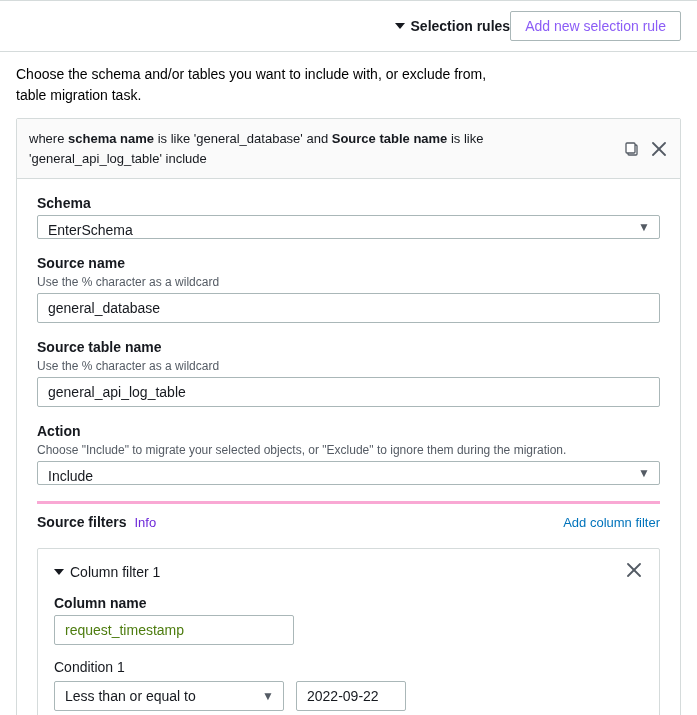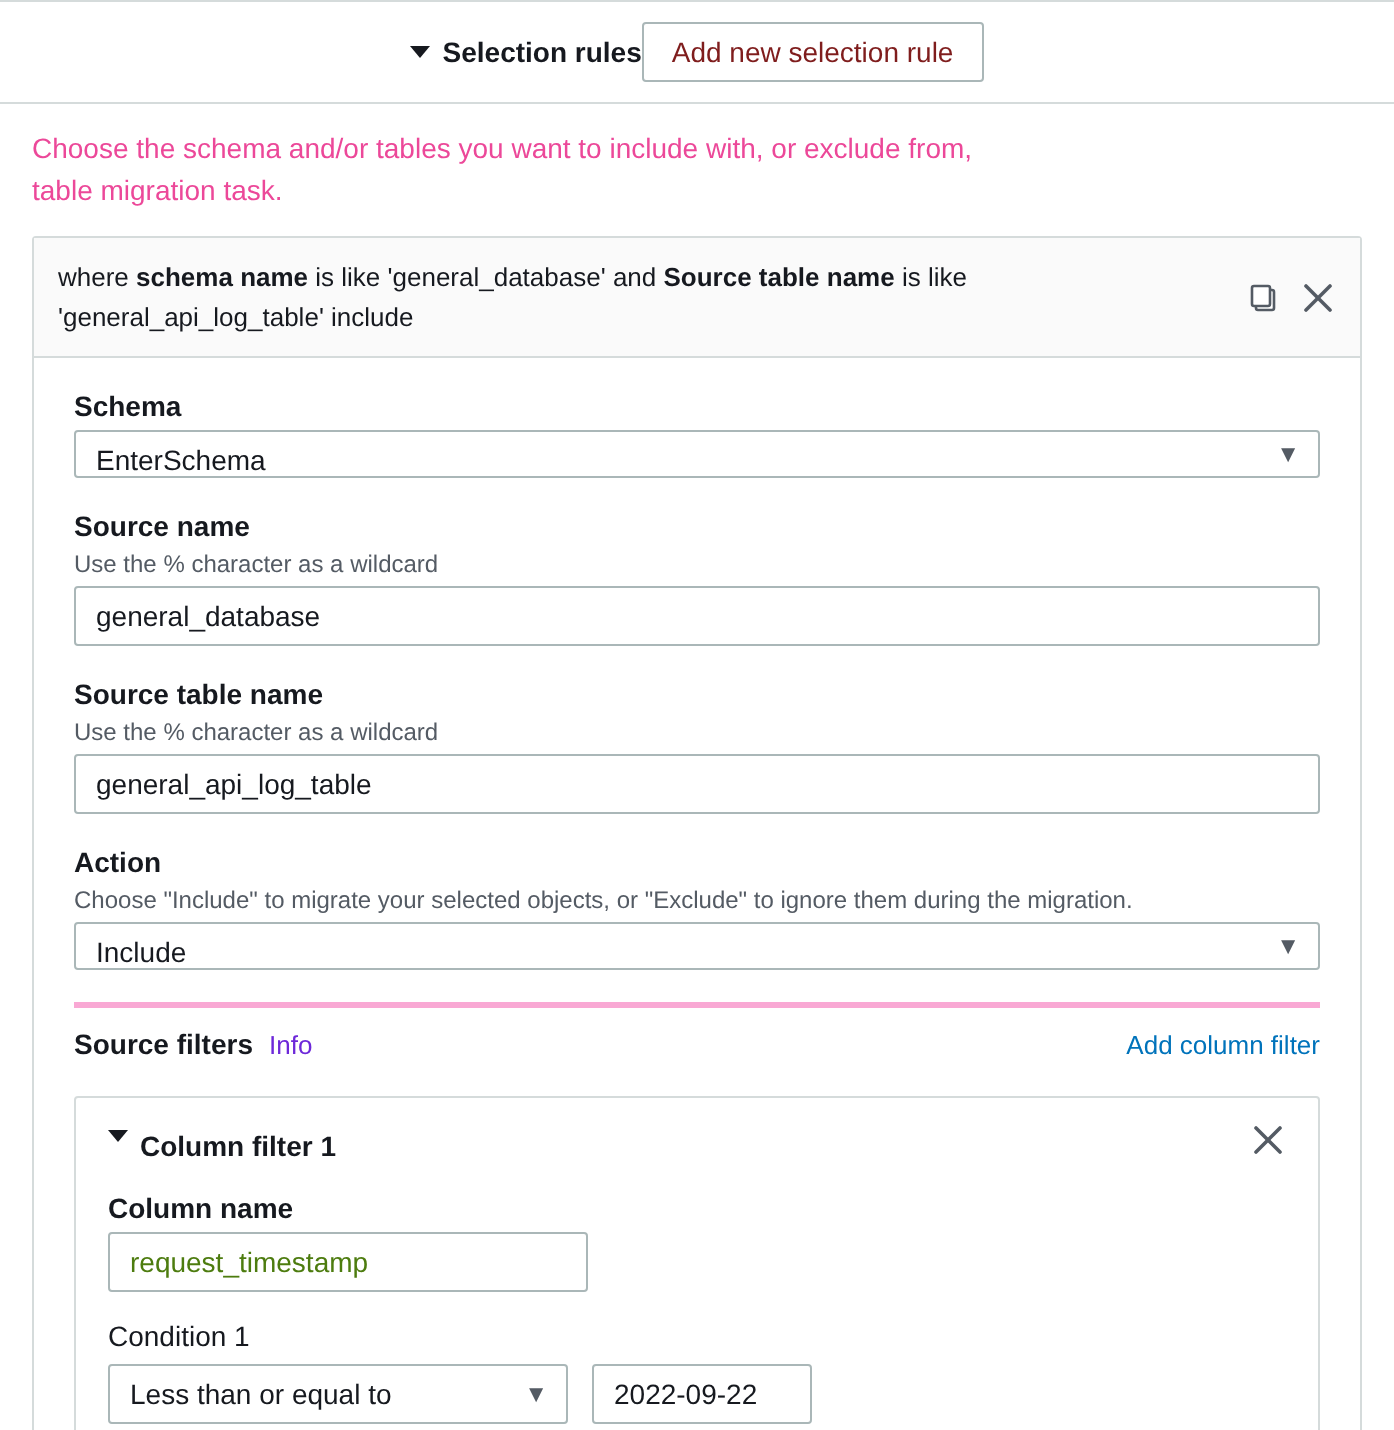--- a/index.html
+++ b/index.html
@@ -8,21 +8,21 @@
       font-size: 14px;
       color: #16191f;
       background: #fff;
       width: 697px;
       min-height: 715px;
     }
 
     .section-header {
       display: flex;
       align-items: center;
-      justify-content: center;
+      justify-content: flex-end;
       padding: 10px 16px;
       border-top: 1px solid #d5dbdb;
       border-bottom: 1px solid #d5dbdb;
       background: #fff;
     }
 
     .section-title {
       font-weight: 700;
       font-size: 14px;
       display: flex;
@@ -34,31 +34,31 @@
       width: 0; height: 0;
       border-left: 5px solid transparent;
       border-right: 5px solid transparent;
       border-top: 6px solid #16191f;
       display: inline-block;
     }
 
     .add-rule-btn {
       border: 1px solid #aab7b8;
       background: #fff;
-      color: #7f1d1d;
+      color: #8b5cf6;
       padding: 6px 14px;
       font-size: 14px;
       cursor: pointer;
       border-radius: 2px;
     }
 
     .description {
       padding: 12px 16px 0 16px;
       font-size: 14px;
-      color: #ec4899;
+      color: #000000;
       line-height: 1.5;
     }
 
     .rule-container {
       margin: 12px 16px;
       border: 1px solid #d5dbdb;
       border-radius: 2px;
     }
 
     .rule-header {
@@ -202,22 +202,23 @@
 
     .column-filter-header {
       display: flex;
       align-items: center;
       justify-content: space-between;
       margin-bottom: 12px;
     }
 
     .column-filter-title {
       display: flex;
+      align-items: center;
       gap: 6px;
-      font-weight: 700;
+      font-weight: 400;
       font-size: 14px;
     }
 
     .close-btn {
       background: none;
       border: none;
       cursor: pointer;
       color: #545b64;
       font-size: 16px;
       padding: 2px;

